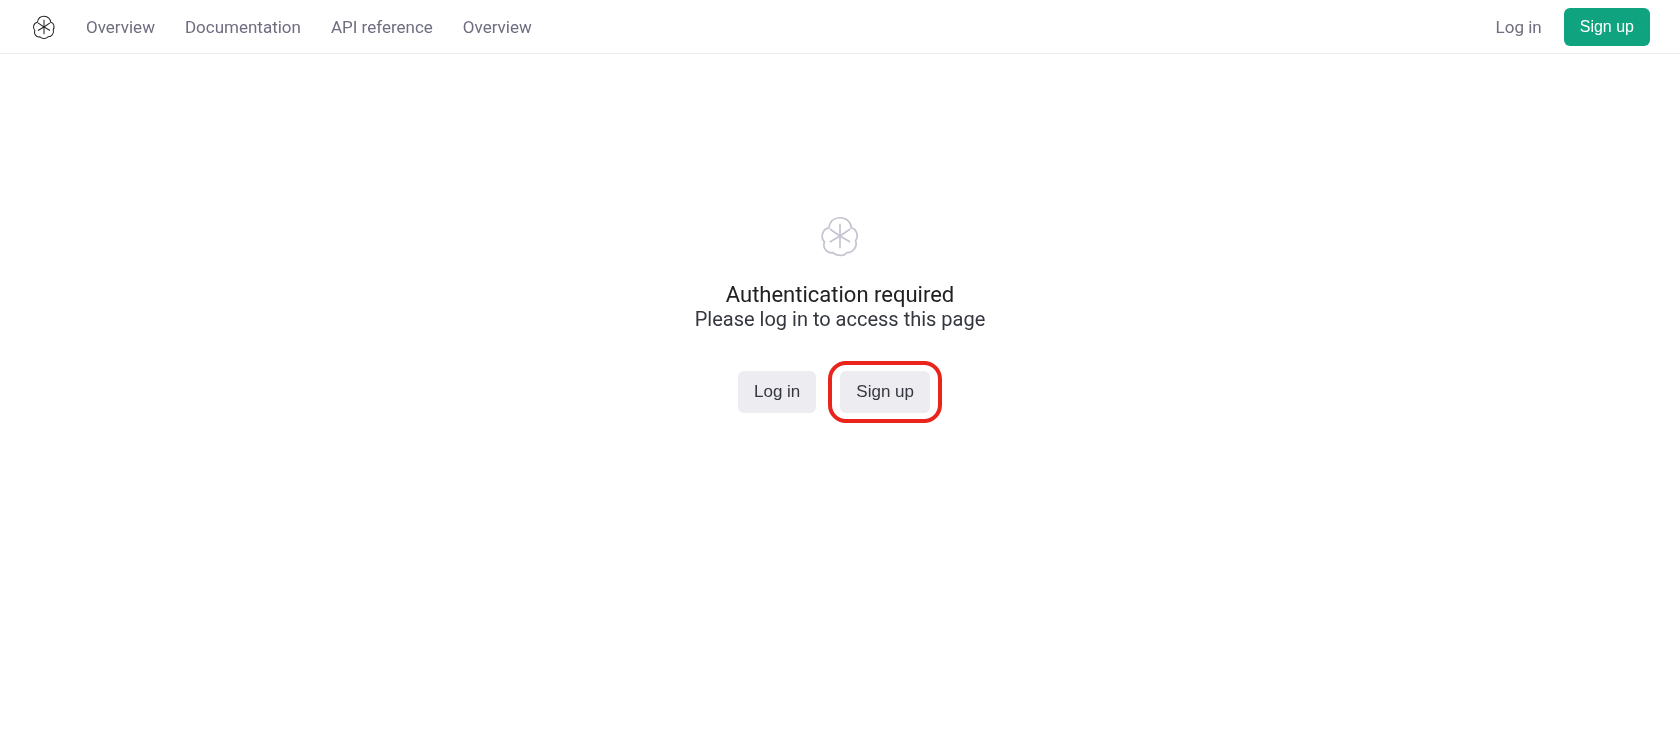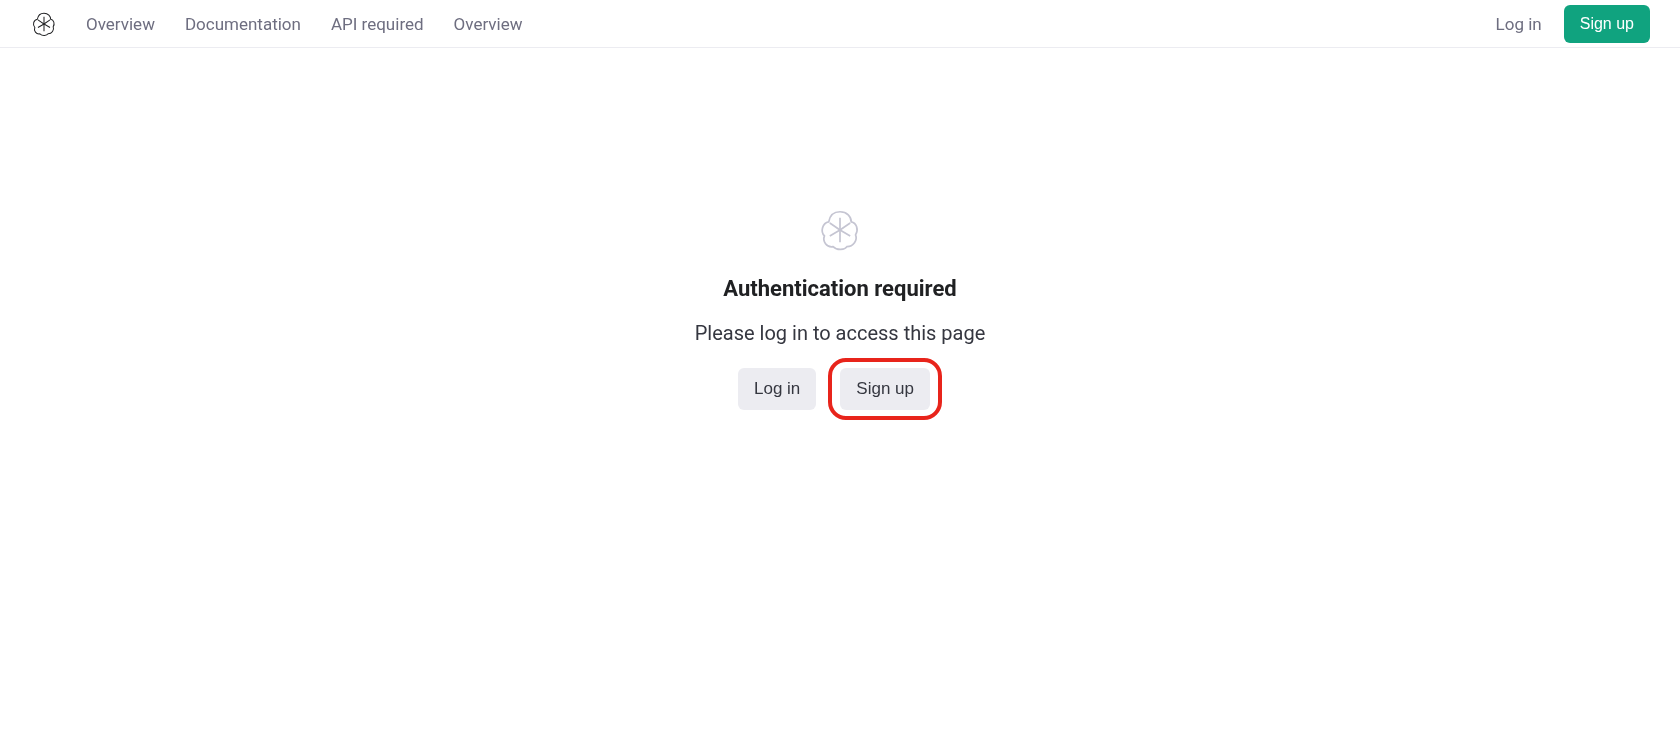--- a/index.html
+++ b/index.html
@@ -11,21 +11,21 @@
       font-family: -apple-system, BlinkMacSystemFont, "Segoe UI", Roboto, Helvetica, Arial, sans-serif;
       background: #ffffff;
       color: #202123;
       width: 1680px;
       height: 730px;
       overflow: hidden;
     }
     .header {
       display: flex;
       align-items: center;
-      height: 48px;
+      height: 54px;
       padding: 0 30px 0 30px;
       border-bottom: 1px solid #ececf1;
     }
     .logo {
       width: 28px;
       height: 28px;
       display: flex;
       align-items: center;
       justify-content: center;
       margin-right: 28px;
@@ -76,28 +76,28 @@
       height: 44px;
       color: #c5c5d2;
       margin-bottom: 24px;
     }
     .big-logo svg {
       width: 44px;
       height: 44px;
     }
     .title {
       font-size: 22px;
-      font-weight: 700;
+      font-weight: 400;
       color: #202123;
-      margin-bottom: 20px;
+      margin-bottom: 0;
     }
     .subtitle {
       font-size: 20px;
       color: #353740;
-      margin-bottom: 13px;
+      margin-bottom: 30px;
     }
     .btn-row {
       display: flex;
       gap: 12px;
       align-items: center;
     }
     .btn {
       background: #ececf1;
       color: #353740;
       border: none;
@@ -121,21 +121,21 @@
     <svg viewBox="0 0 41 41" fill="none" stroke="currentColor" stroke-width="1.6">
       <path d="M20.5 3.5 C27 3.5 31 8 31 13 C36 14 38 20 35 25 C37 30 33 36 27 36 C25 39 18 40 14 36 C8 37 4 31 6 26 C2 22 4 14 10 13 C11 7 15 3.5 20.5 3.5 Z" fill="none"></path>
       <path d="M20.5 9 L20.5 20.5 L30 26" fill="none"></path>
       <path d="M11 14 L20.5 20.5 L20.5 32" fill="none"></path>
       <path d="M30 14 L20.5 20.5 L11 26" fill="none"></path>
     </svg>
   </div>
   <nav class="nav">
     <a class="nav-item">Overview</a>
     <a class="nav-item">Documentation</a>
-    <a class="nav-item">API required</a>
+    <a class="nav-item">API reference</a>
     <a class="nav-item">Overview</a>
   </nav>
   <div class="auth-actions">
     <a class="login-link">Log in</a>
     <button class="signup-btn">Sign up</button>
   </div>
 </header>
 
 <main class="main">
   <div class="big-logo">

